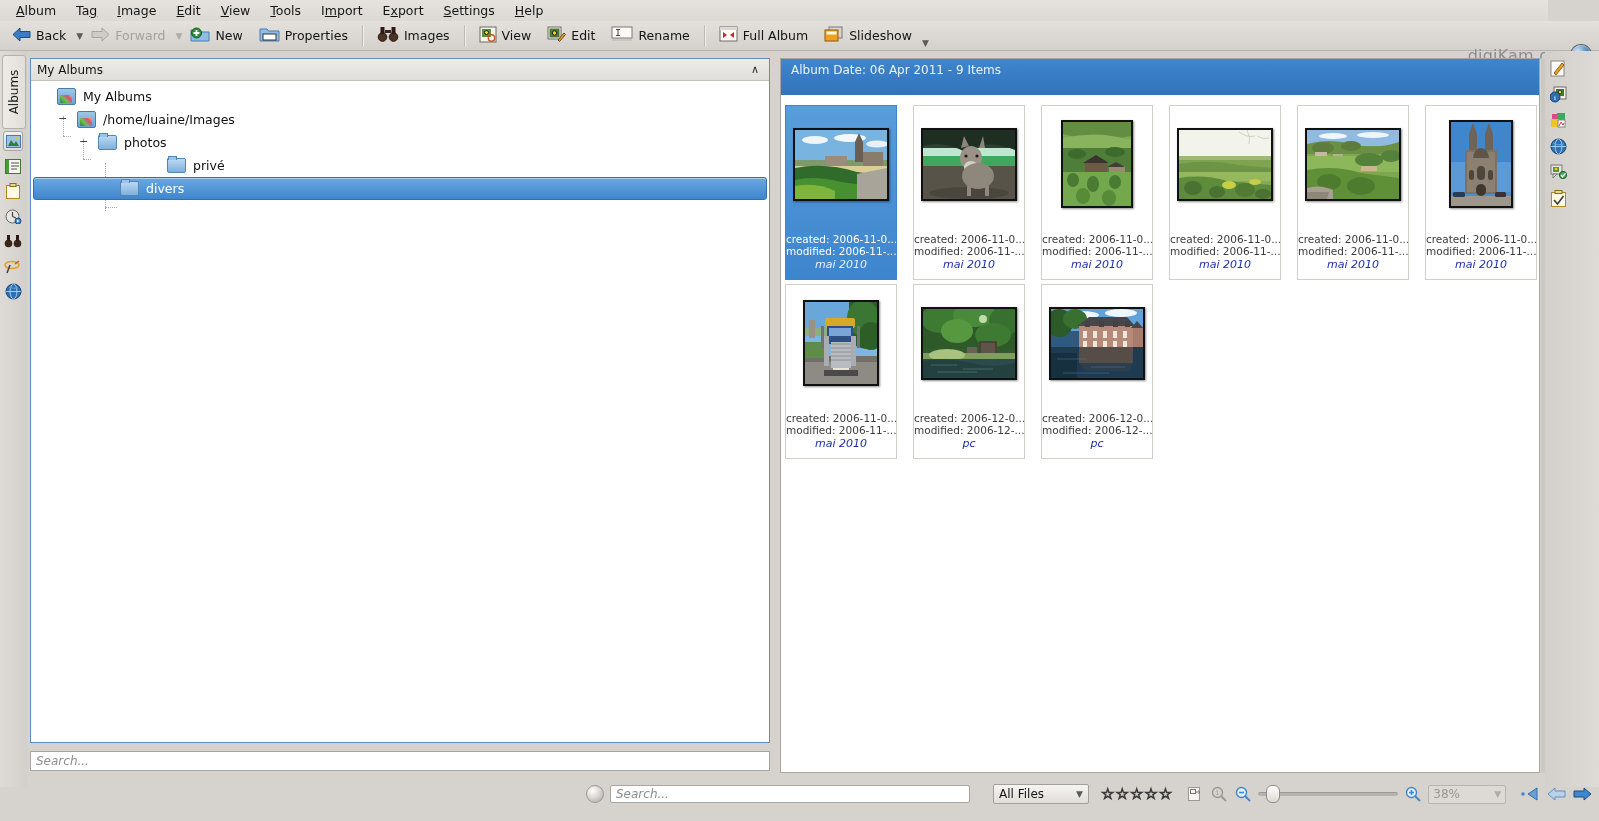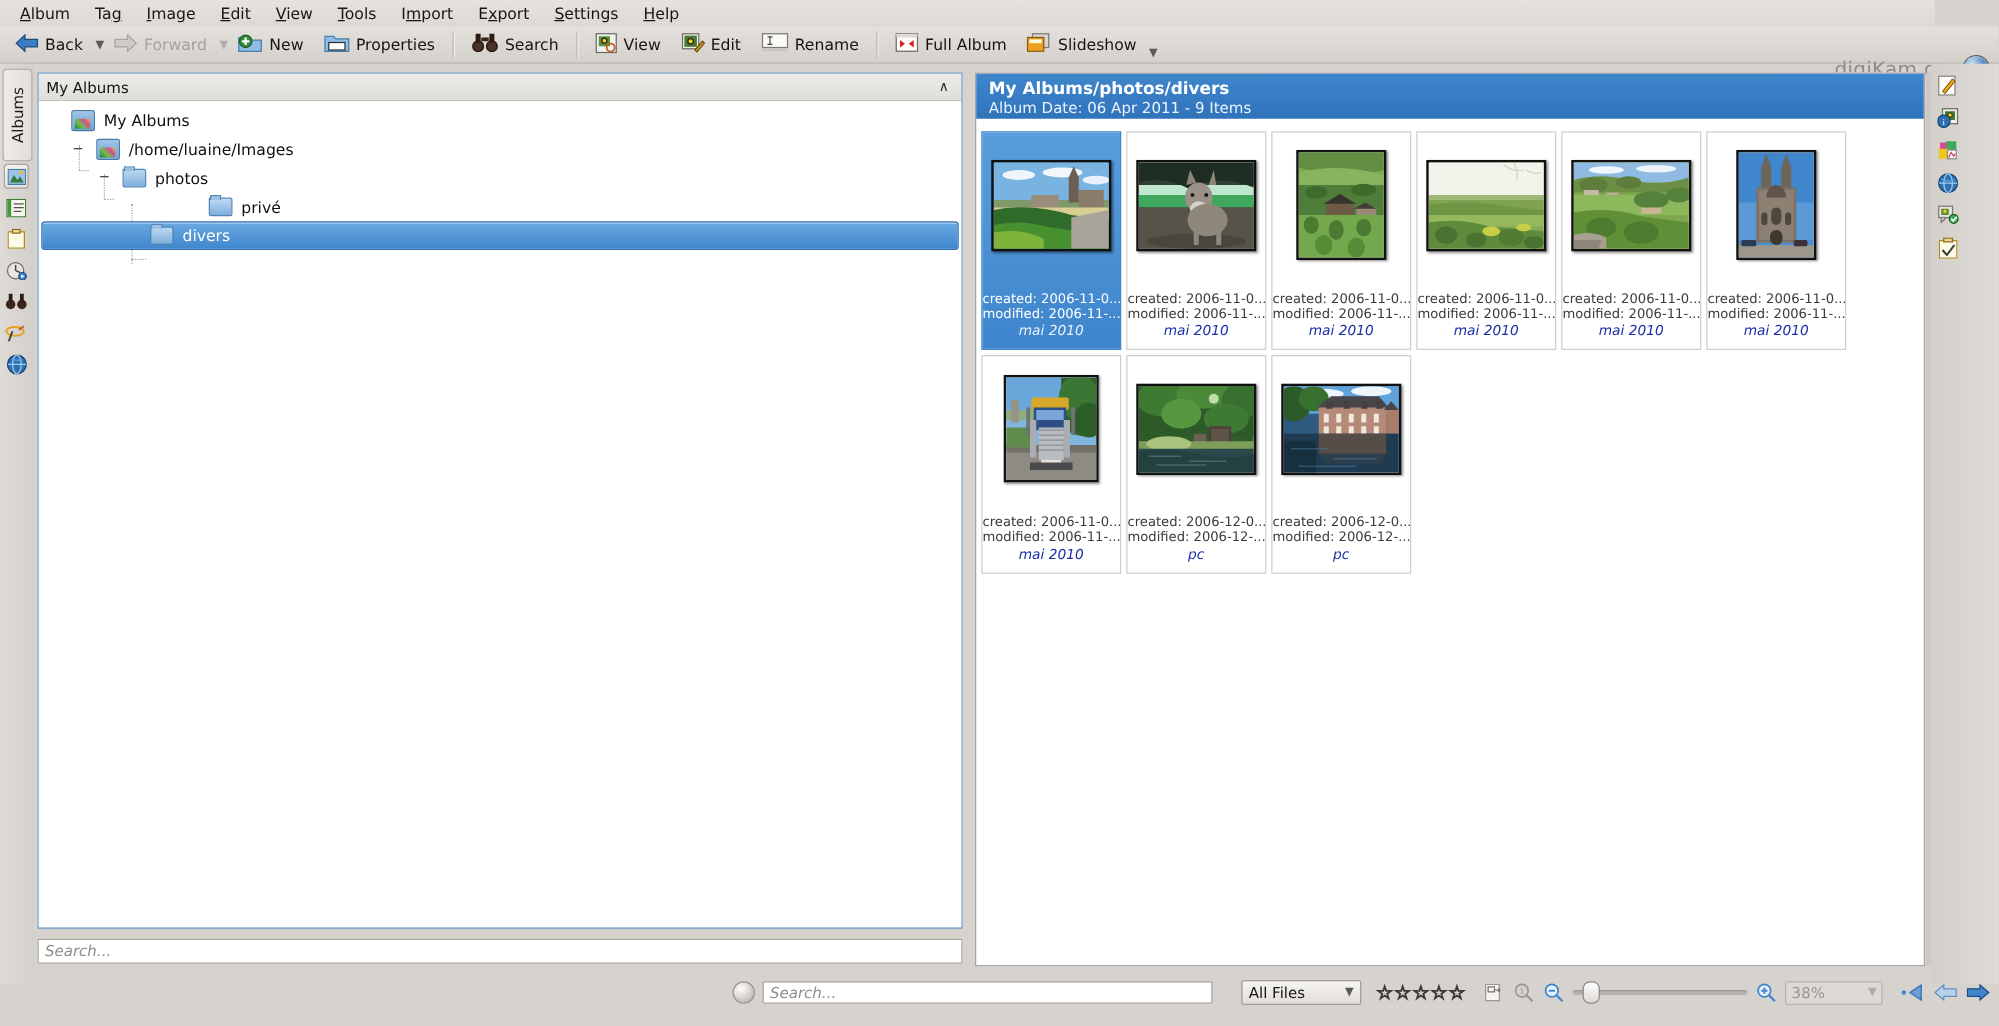--- a/index.html
+++ b/index.html
@@ -81,21 +81,21 @@
      background:#fff;border:1px solid #a9a5a0;box-sizing:border-box;
      font-size:12px;color:#8d8d8d;font-style:italic;padding:2px 5px;}
 
   
   .mainview{position:absolute;left:780px;top:58px;width:760px;height:715px;
      background:#ffffff;border:1px solid #a9a5a0;box-sizing:border-box;}
   .album-banner{height:36px;background:linear-gradient(#3f86cd,#2f73bb);
      padding:4px 0 0 10px;box-sizing:border-box;color:#fff;}
   .album-banner .t1{font-size:13.5px;font-weight:bold;line-height:16px;}
   .album-banner .t2{font-size:12px;line-height:15px;color:#eaf2fb;}
-  .grid{padding:10px 0 0 4px;display:flex;flex-wrap:wrap;gap:4px 4px;}
+  .grid{padding:10px 0 0 4px;display:flex;flex-wrap:wrap;gap:4px 16px;}
   .thumb{width:112px;height:175px;border:1px solid #d2cfca;background:#fff;
      box-sizing:border-box;display:flex;flex-direction:column;align-items:center;
      padding-top:14px;cursor:default;}
   .thumb.sel{background:linear-gradient(#5a9ddb,#3d85cd);border-color:#3d85cd;color:#fff;}
   .thumb .img-wrap{display:flex;align-items:center;justify-content:center;height:88px;}
   .pic{border:2px solid #111;box-shadow:1px 1px 2px rgba(0,0,0,.45);display:block;}
   .thumb .meta{margin-top:auto;width:100%;text-align:center;padding-bottom:7px;box-sizing:border-box;}
   .meta .m1,.meta .m2{font-size:10.5px;line-height:12px;color:#3b3b3b;white-space:nowrap;
      overflow:hidden;text-overflow:clip;}
   .thumb.sel .meta .m1,.thumb.sel .meta .m2{color:#ffffff;}
@@ -203,21 +203,21 @@
     <div class="tbtn">
       <span>
         <svg width="22" height="16" viewBox="0 0 22 16">
           <circle cx="5.5" cy="11" r="4.3" fill="#4a3224" stroke="#241610" stroke-width="1"></circle>
           <circle cx="16.5" cy="11" r="4.3" fill="#4a3224" stroke="#241610" stroke-width="1"></circle>
           <rect x="3.5" y="1" width="4" height="7" fill="#2b1b12"></rect>
           <rect x="14.5" y="1" width="4" height="7" fill="#2b1b12"></rect>
           <rect x="8" y="4" width="6" height="3" fill="#3a251a"></rect>
         </svg>
       </span>
-      <span>Search</span>
+      <span>Images</span>
     </div>
 
     <div class="tsep"></div>
 
     <div class="tbtn">
       <span>
         <svg width="18" height="17" viewBox="0 0 18 17">
           <rect x="1" y="1" width="16" height="15" fill="#f4f2ee" stroke="#6e6a65" stroke-width="1"></rect>
           <rect x="3" y="3" width="9" height="8" fill="#5b8f3c"></rect>
           <circle cx="7.5" cy="6.5" r="2" fill="#f2d11e" stroke="#222" stroke-width="1"></circle>
@@ -382,21 +382,20 @@
         <span class="tlabel">divers</span>
       </div>
 
     </div>
   </div>
 
   <div class="tree-search">Search...</div>
 
   <div class="mainview">
     <div class="album-banner">
-      <div class="t1">My Albums/photos/divers</div>
       <div class="t2">Album Date: 06 Apr 2011 - 9 Items</div>
     </div>
 
     <div class="grid">
 
       <div class="thumb sel">
         <div class="img-wrap">
           <svg class="pic" width="92" height="69" viewBox="0 0 92 69">
             <rect width="92" height="69" fill="#7fb7e0"></rect>
             <rect width="92" height="30" fill="#79b3df"></rect>

